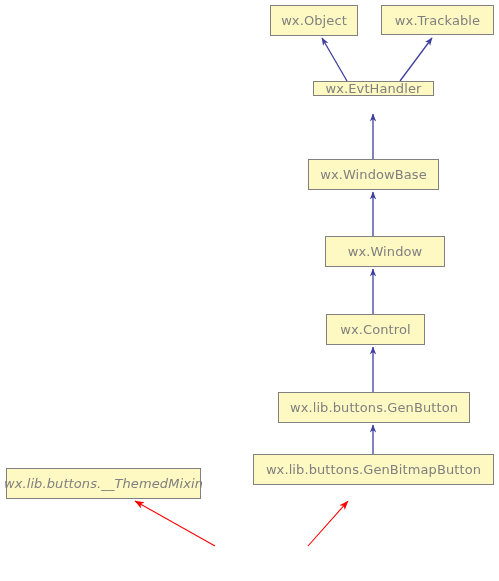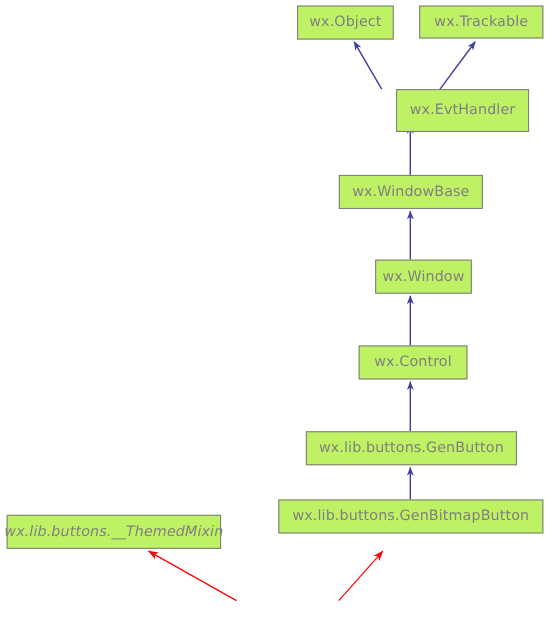--- a/index.html
+++ b/index.html
@@ -20,21 +20,21 @@
   #edges {
     position: absolute;
     left: 0;
     top: 0;
     width: 499px;
     height: 581px;
   }
   .node {
     position: absolute;
     box-sizing: border-box;
-    background: #bef264;
+    background: #fef9c3;
     border: 1px solid #808080;
     color: #808080;
     font-size: 13px;
     line-height: 1;
     display: flex;
     align-items: center;
     justify-content: center;
     white-space: nowrap;
     z-index: 2;
     letter-spacing: 0.1px;
@@ -70,25 +70,25 @@
     <line x1="373" y1="468" x2="373" y2="425" stroke="#3f3f9f" stroke-width="1.3" marker-end="url(#arrow-blue)"></line>
 
     <line x1="215" y1="546" x2="135" y2="501" stroke="#ff0000" stroke-width="1.1" marker-end="url(#arrow-red)"></line>
     <line x1="308" y1="546" x2="348" y2="501" stroke="#ff0000" stroke-width="1.1" marker-end="url(#arrow-red)"></line>
   </svg>
 
   <div class="node" style="left:270px; top:5px; width:88px; height:31px;">wx.Object</div>
 
   <div class="node" style="left:381px; top:5px; width:113px; height:30px;">wx.Trackable</div>
 
-  <div class="node" style="left:313px; top:81px; width:121px; height:39px;margin-left:47px;">wx.EvtHandler</div>
+  <div class="node" style="left:313px; top:81px; width:121px; height:15px;">wx.EvtHandler</div>
 
   <div class="node" style="left:308px; top:159px; width:131px; height:31px;">wx.WindowBase</div>
 
-  <div class="node" style="left:325px; top:236px; width:88px; height:31px;margin-left:16px;">wx.Window</div>
+  <div class="node" style="left:325px; top:236px; width:120px; height:31px;">wx.Window</div>
 
   <div class="node" style="left:326px; top:314px; width:99px; height:31px;">wx.Control</div>
 
   <div class="node" style="left:278px; top:392px; width:192px; height:31px;">wx.lib.buttons.GenButton</div>
 
   <div class="node" style="left:6px; top:468px; width:195px; height:31px;font-style:italic;">wx.lib.buttons.__ThemedMixin</div>
 
   <div class="node" style="left:253px; top:454px; width:241px; height:31px;">wx.lib.buttons.GenBitmapButton</div>
 
 

